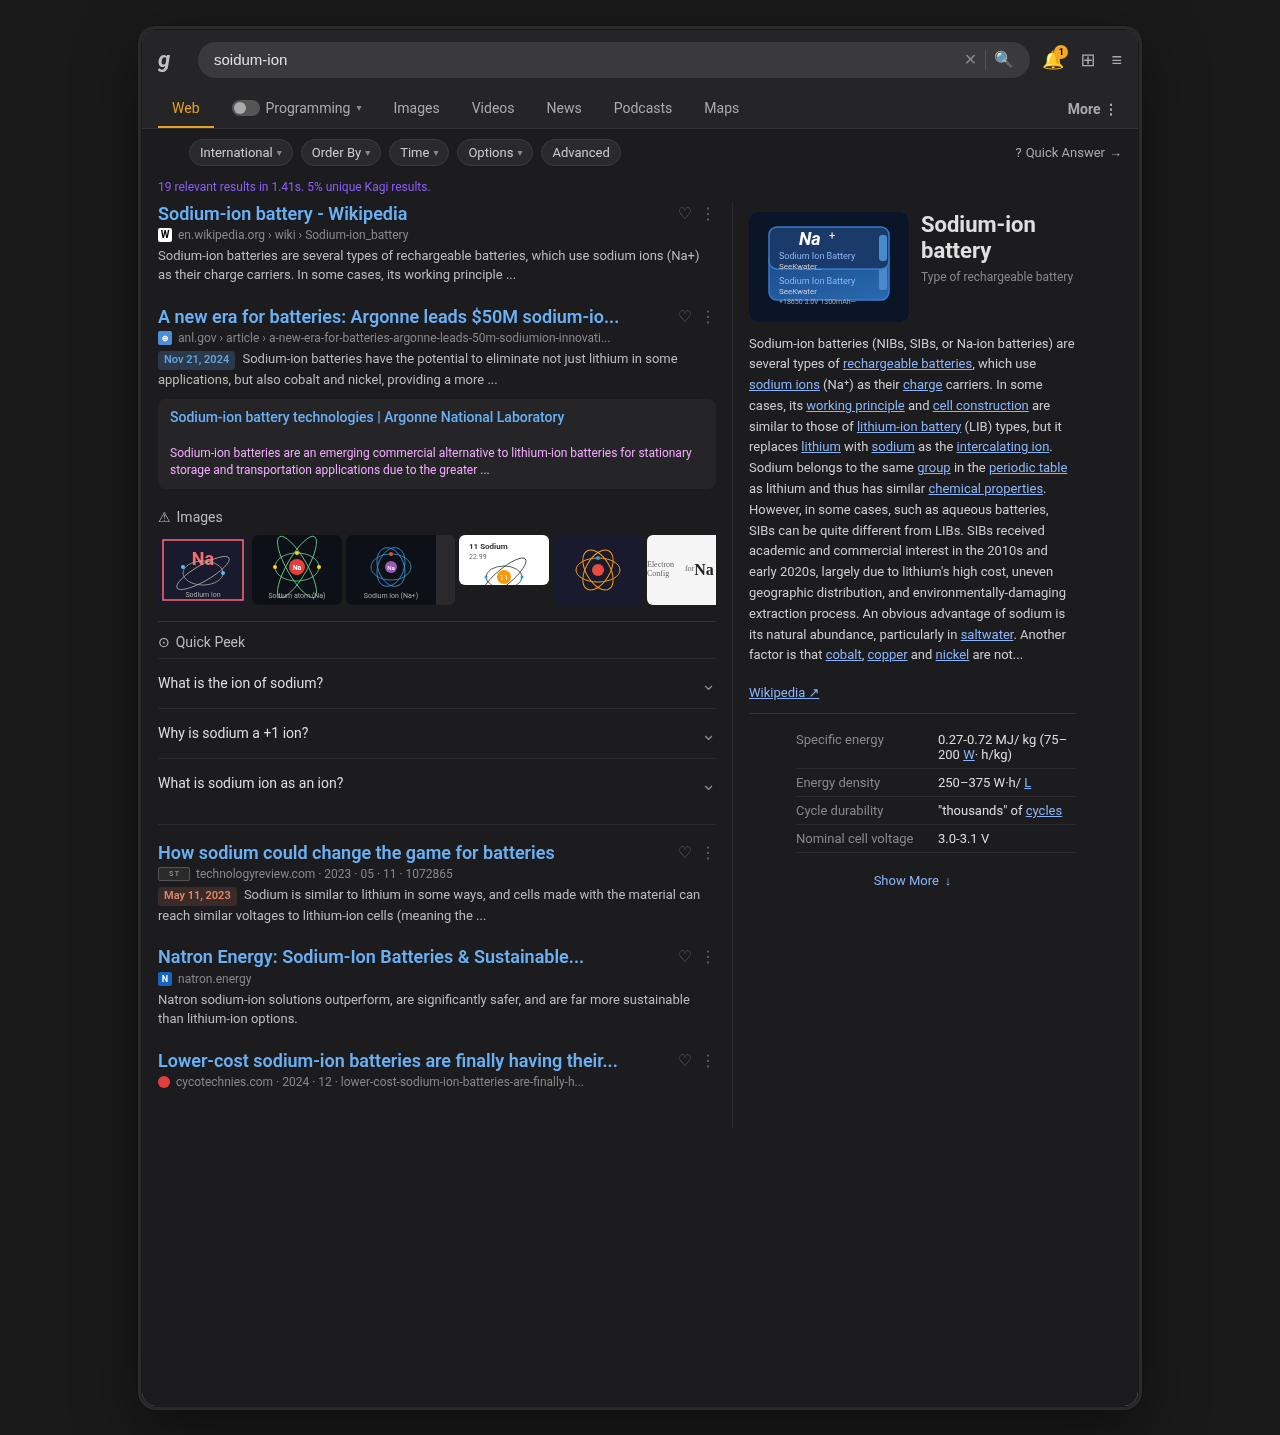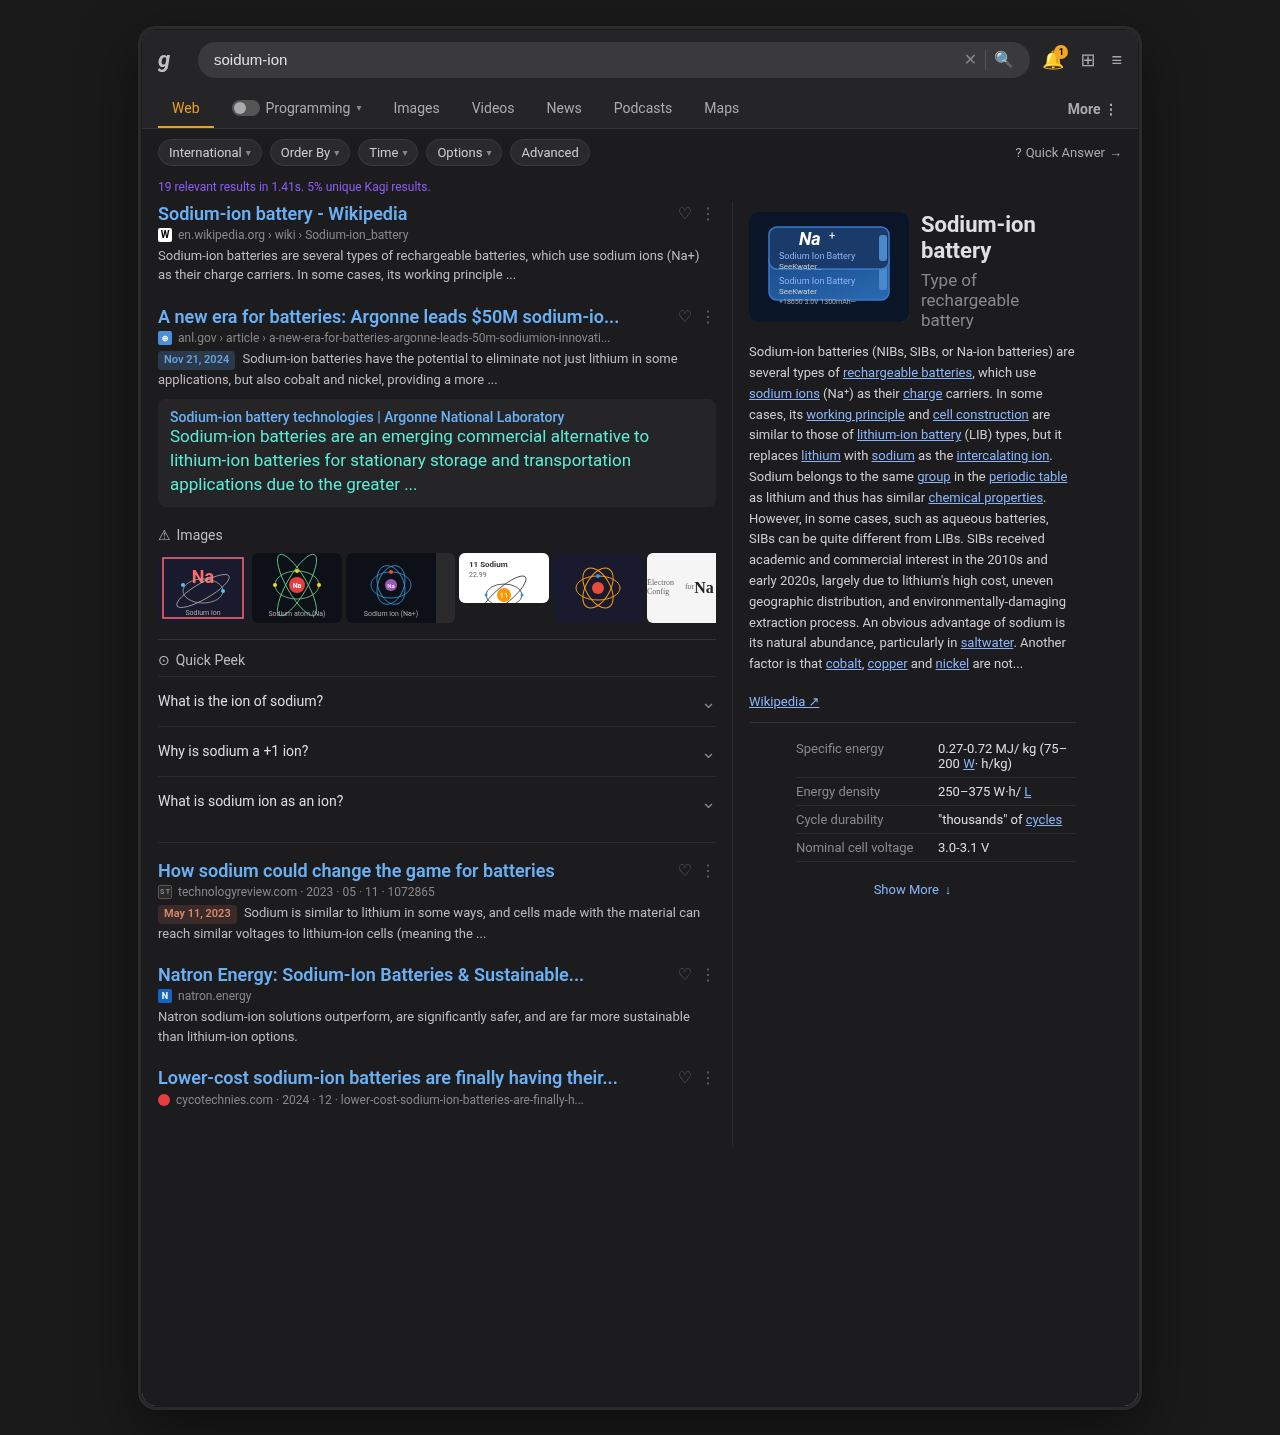--- a/index.html
+++ b/index.html
@@ -153,20 +153,21 @@
       padding: 10px 4px;
       font-weight: bold;
     }
     .filter-bar {
       display: flex;
       align-items: center;
       padding: 10px 16px;
       background: #1c1c1e;
       gap: 8px;
       flex-wrap: wrap;
+      margin-left: 31px;
     }
     .filter-btn {
       display: flex;
       align-items: center;
       gap: 4px;
       padding: 5px 10px;
       background: #2a2a2c;
       border-radius: 16px;
       font-size: 13px;
       color: #ccc;
@@ -282,23 +283,23 @@
       background: #252528;
       border-radius: 8px;
     }
     .sub-result-title {
       font-size: 14px;
       color: #6ab0f5;
       cursor: pointer;
       font-weight: 500;
     }
     .sub-result-snippet {
-      font-size: 17px;
-      color: #5eead4;
-      margin-top: 0;
+      font-size: 12px;
+      color: #f0abfc;
+      margin-top: 20px;
       line-height: 1.4;
     }
     .images-section {
       margin: 16px 0;
     }
     .section-header {
       display: flex;
       align-items: center;
       gap: 6px;
       font-size: 14px;
@@ -371,21 +372,21 @@
       overflow: hidden;
       flex-shrink: 0;
     }
     .kp-title {
       font-size: 22px;
       font-weight: 700;
       color: #e0e0e0;
       line-height: 1.2;
     }
     .kp-subtitle {
-      font-size: 17px;
+      font-size: 12px;
       color: #888;
       margin-top: 6px;
     }
     .kp-description {
       font-size: 13px;
       color: #ccc;
       line-height: 1.6;
       margin-bottom: 16px;
     }
     .kp-description a, .kp-link {
@@ -677,21 +678,21 @@
 
       <div class="result-card">
         <div class="result-header">
           <a class="result-title">How sodium could change the game for batteries</a>
           <div class="result-actions">
             <span class="heart-btn">♡</span>
             <span class="more-result-btn">⋮</span>
           </div>
         </div>
         <div class="result-url">
-          <span class="site-icon tech" style="font-size:7px; width:14px; border-radius:2px;">S T</span>
+          <span class="site-icon tech" style="font-size:7px; width:32px; border-radius:2px;">S T</span>
           <span class="url-path">technologyreview.com · 2023 · 05 · 11 · 1072865</span>
         </div>
         <div class="result-snippet">
           <span class="date-badge may">May 11, 2023</span>
           Sodium is similar to lithium in some ways, and cells made with the material can reach similar voltages to lithium-ion cells (meaning the ...
         </div>
       </div>
 
       <div class="result-card">
         <div class="result-header">

